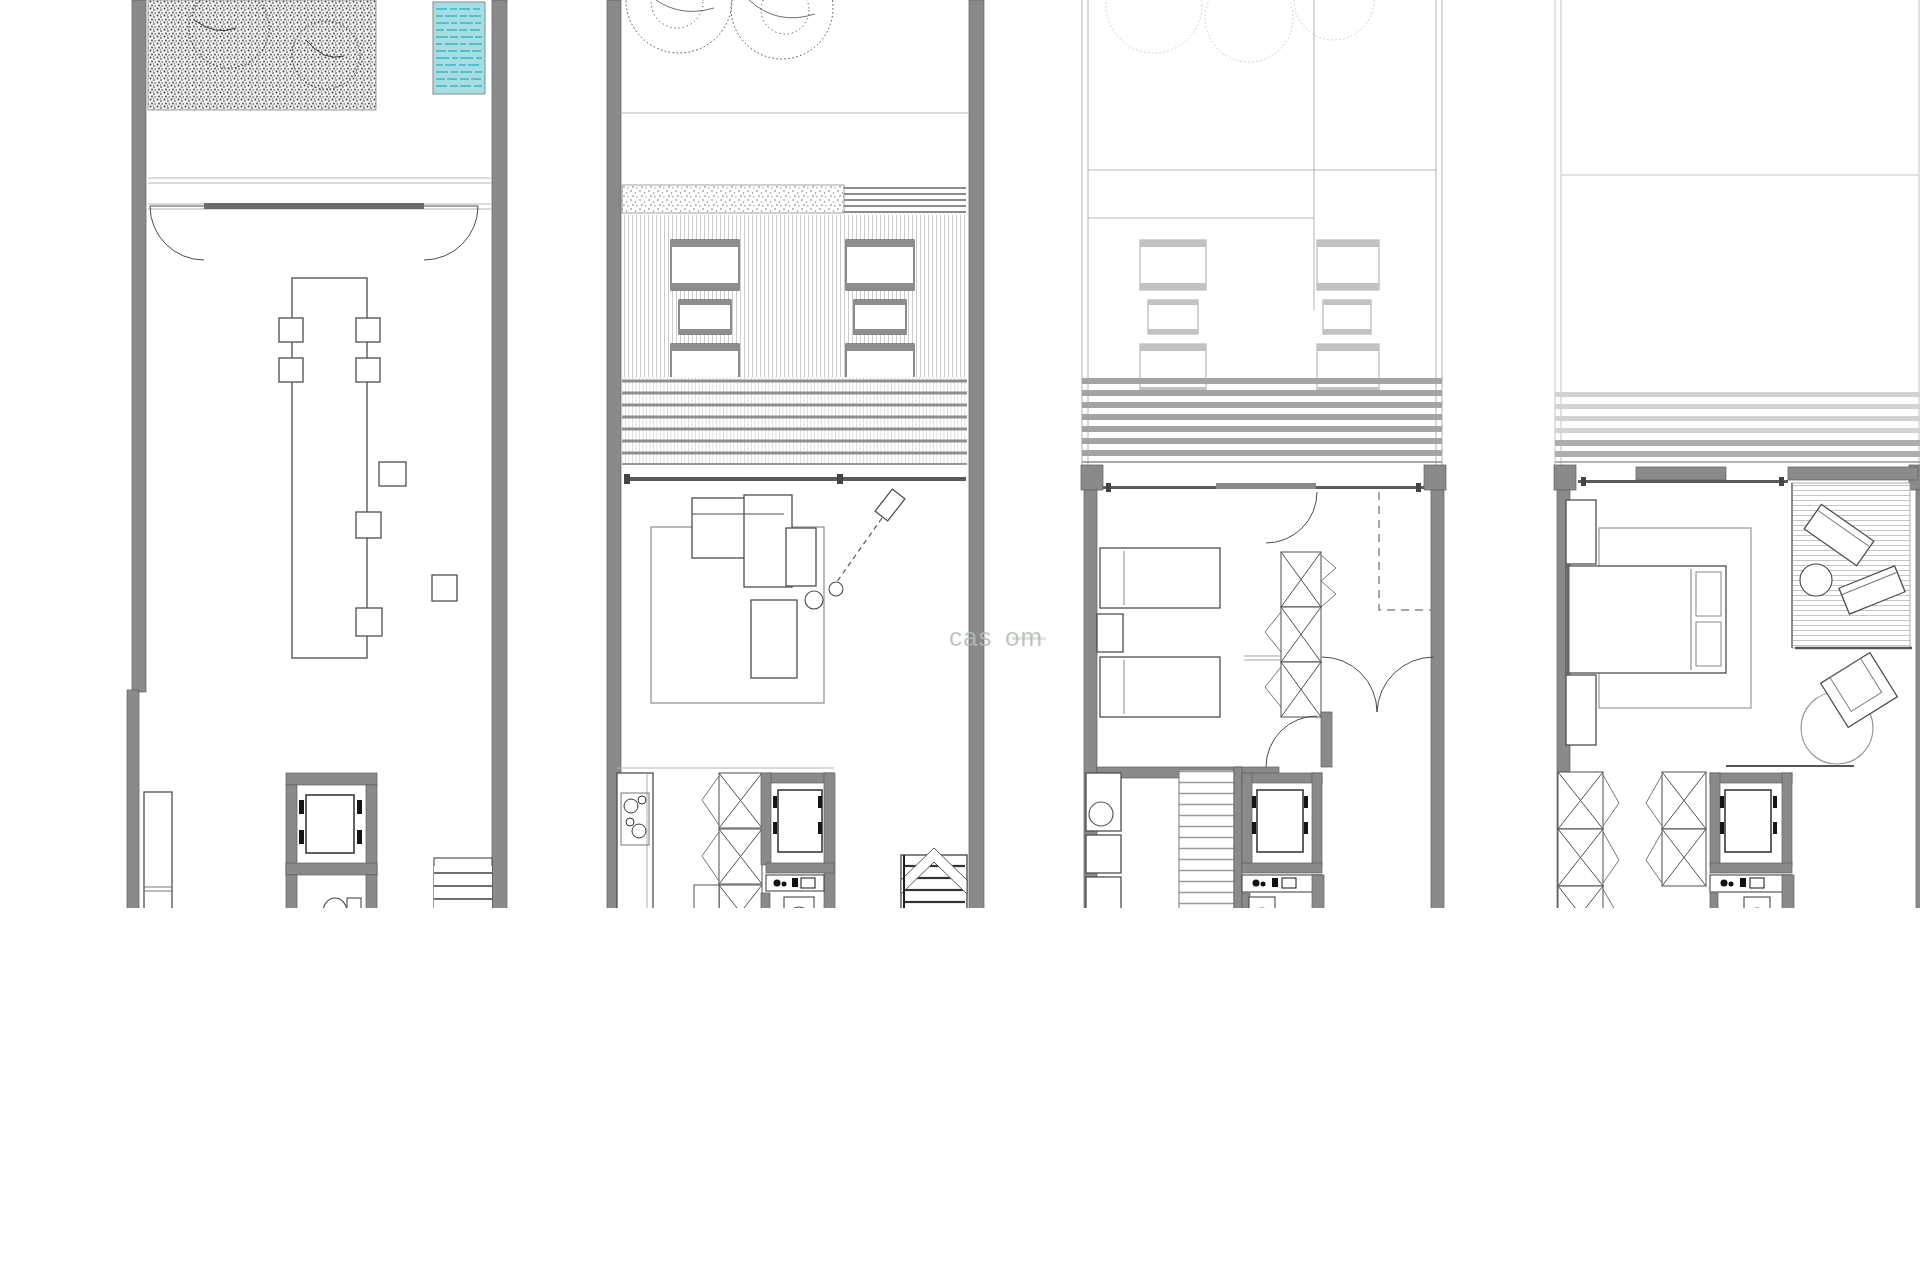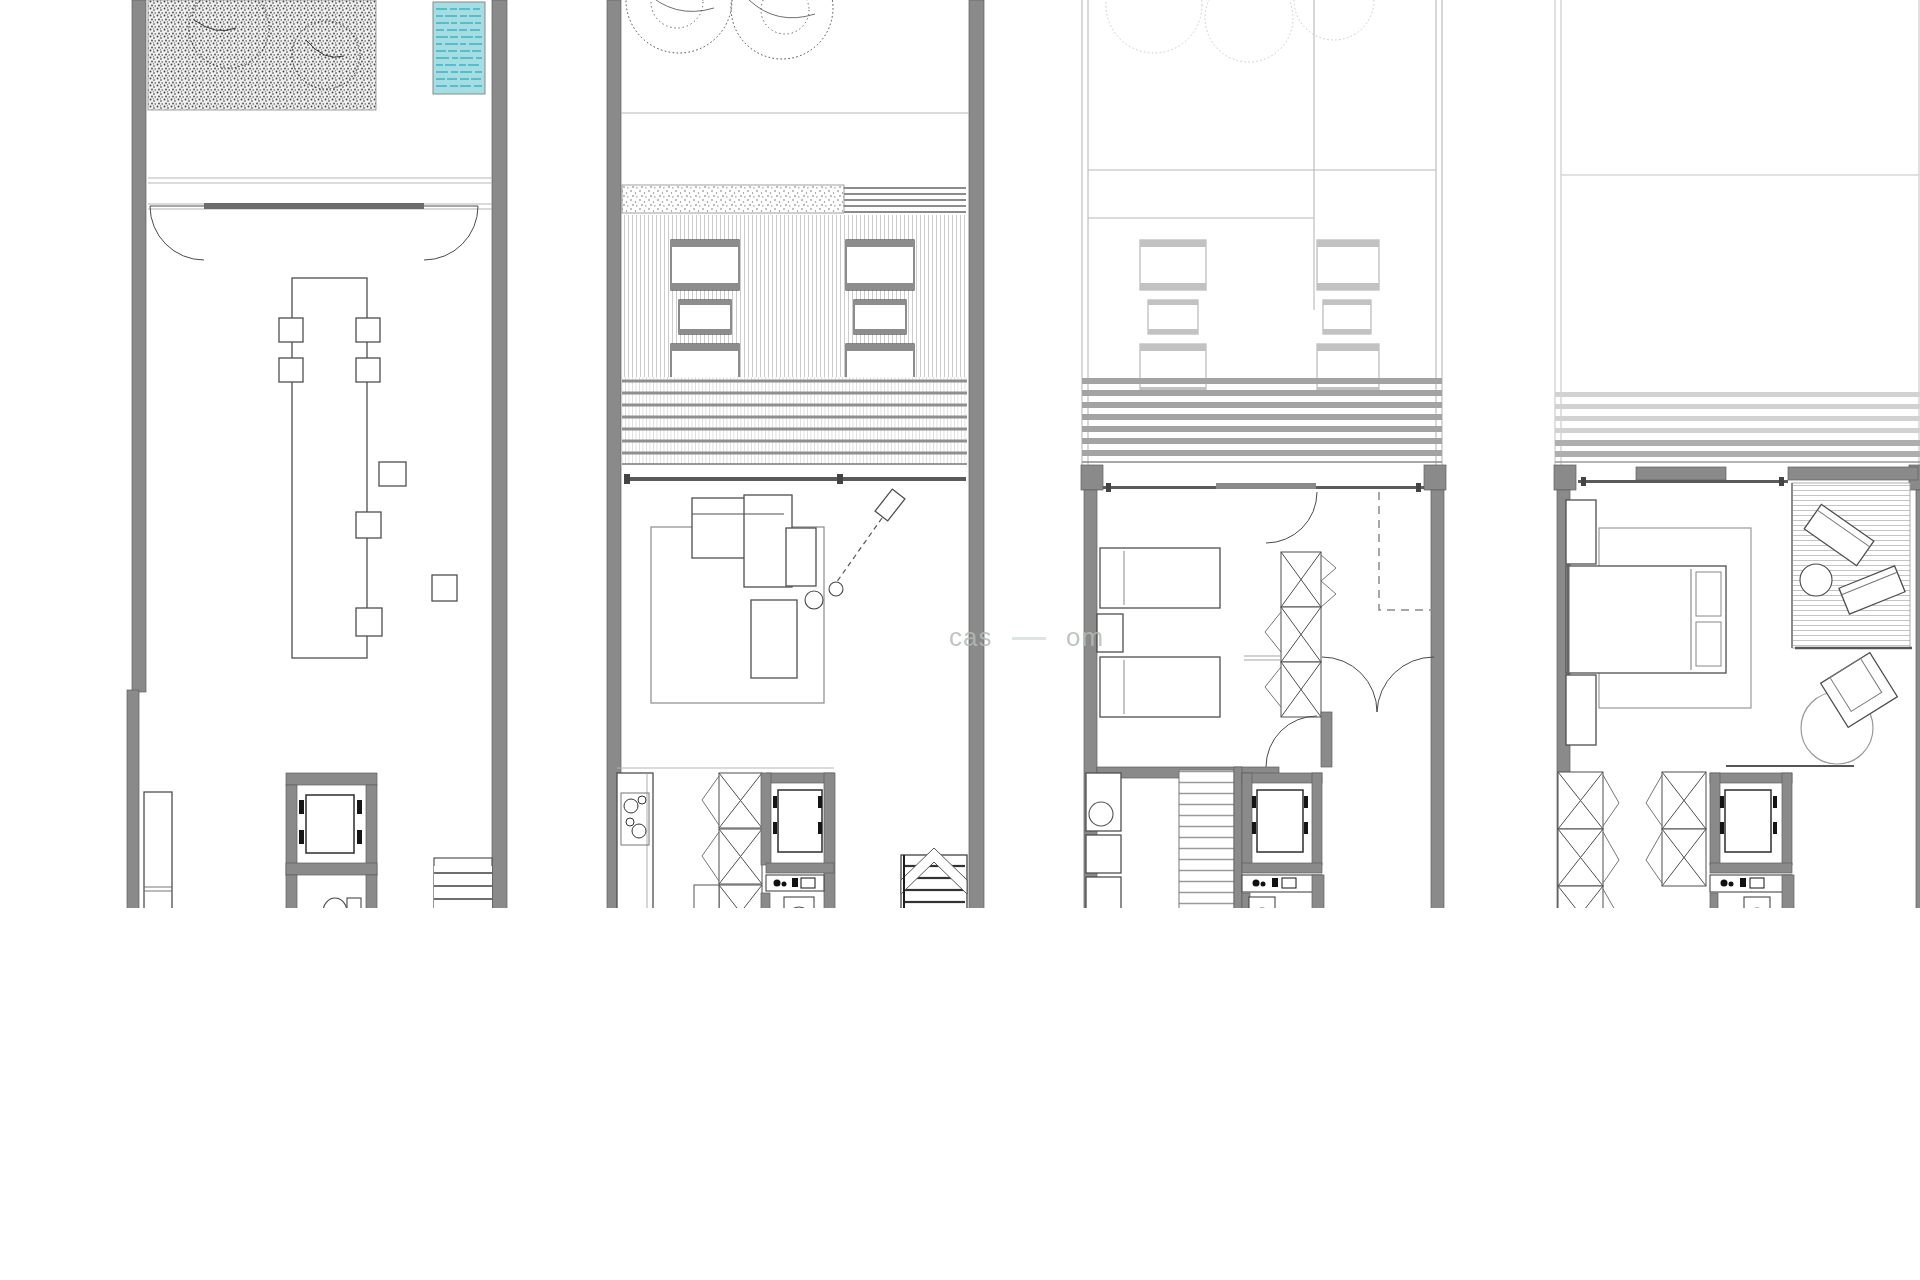--- a/index.html
+++ b/index.html
@@ -1,20 +1,20 @@
 <!DOCTYPE html>
 <html><head>
 <meta charset="utf-8">
 <style>
   html,body{margin:0;padding:0;background:#ffffff;}
   .sheet{position:relative;width:1920px;height:908px;background:#ffffff;overflow:hidden;
          font-family:"Liberation Sans", sans-serif;margin-left:44px;}
   .wm{position:absolute;top:622px;font-size:26px;color:#b4bcb4;opacity:.85;letter-spacing:1px;z-index:5;}
   .wm-left{left:905px;}
-  .wm-right{left:1022px;}
+  .wm-right{left:961px;}
   .wm-dash{position:absolute;top:637px;left:968px;width:34px;height:3px;background:#dde1dd;opacity:.9;z-index:5;}
   svg{position:absolute;top:0;left:0;}
   .wall{fill:#8a8a8a;stroke:#5f5f5f;stroke-width:.7;}
   .furn{fill:#ffffff;stroke:#4f4f4f;stroke-width:1.3;}
   .furnL{fill:#ffffff;stroke:#bdbdbd;stroke-width:1.3;}
   .thin{stroke:#4f4f4f;stroke-width:1;fill:none;}
   .lt{stroke:#b8b8b8;stroke-width:1.1;fill:none;}
   .arc{stroke:#4a4a4a;stroke-width:1;fill:none;}
   .fix{fill:#ffffff;stroke:#474747;stroke-width:1.1;}
 </style>

